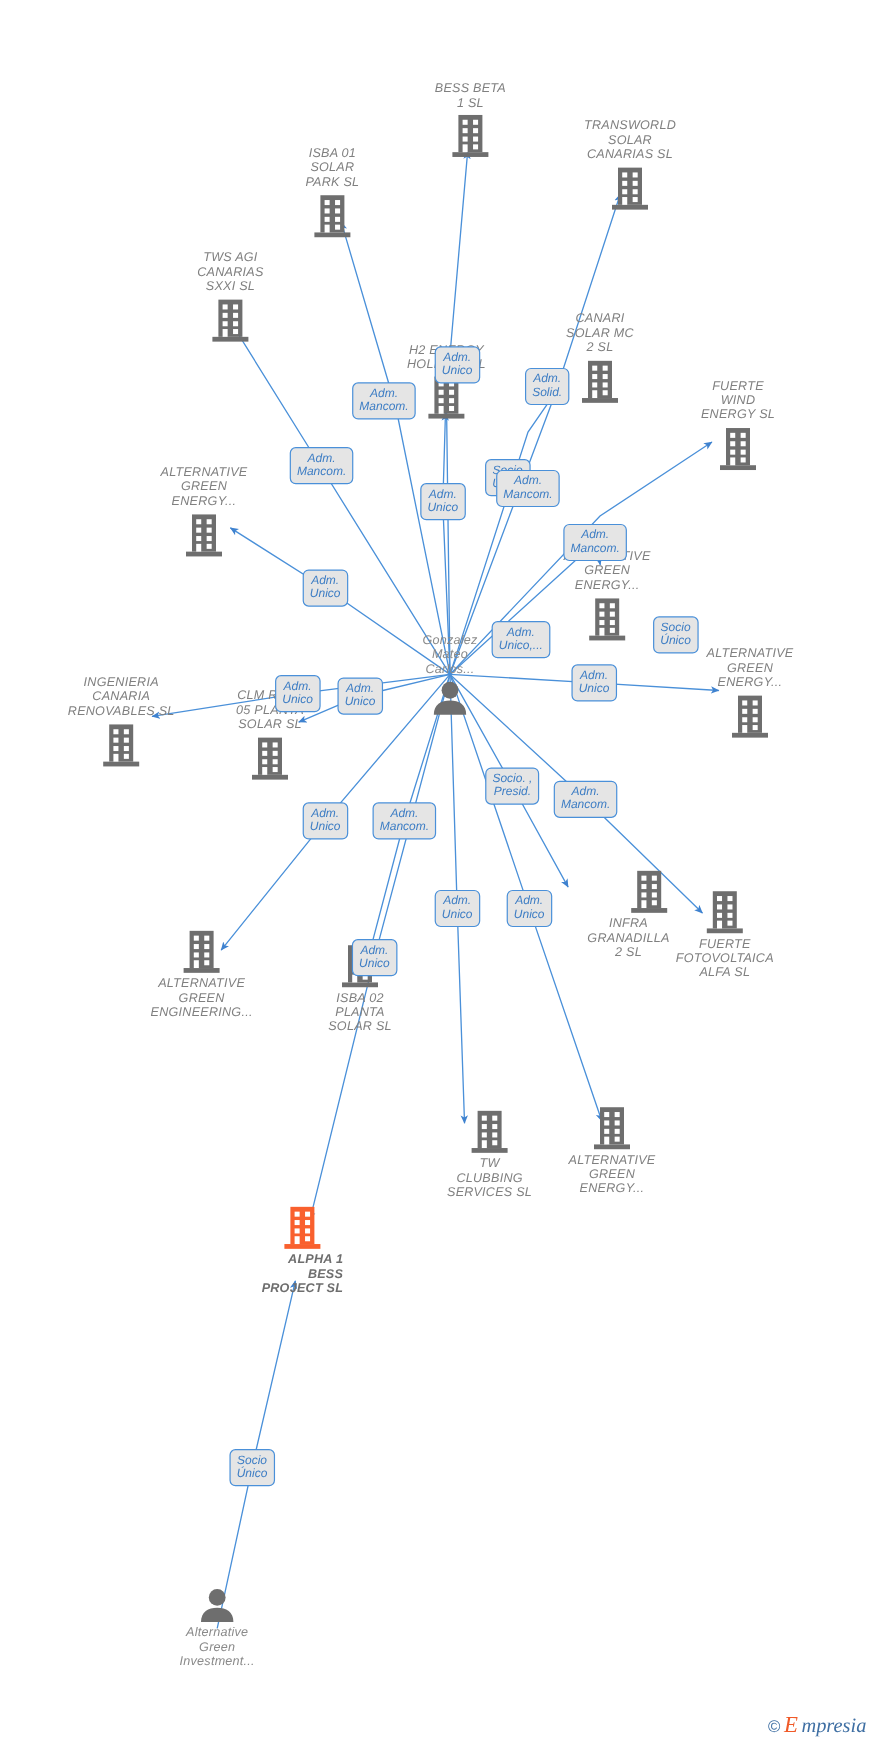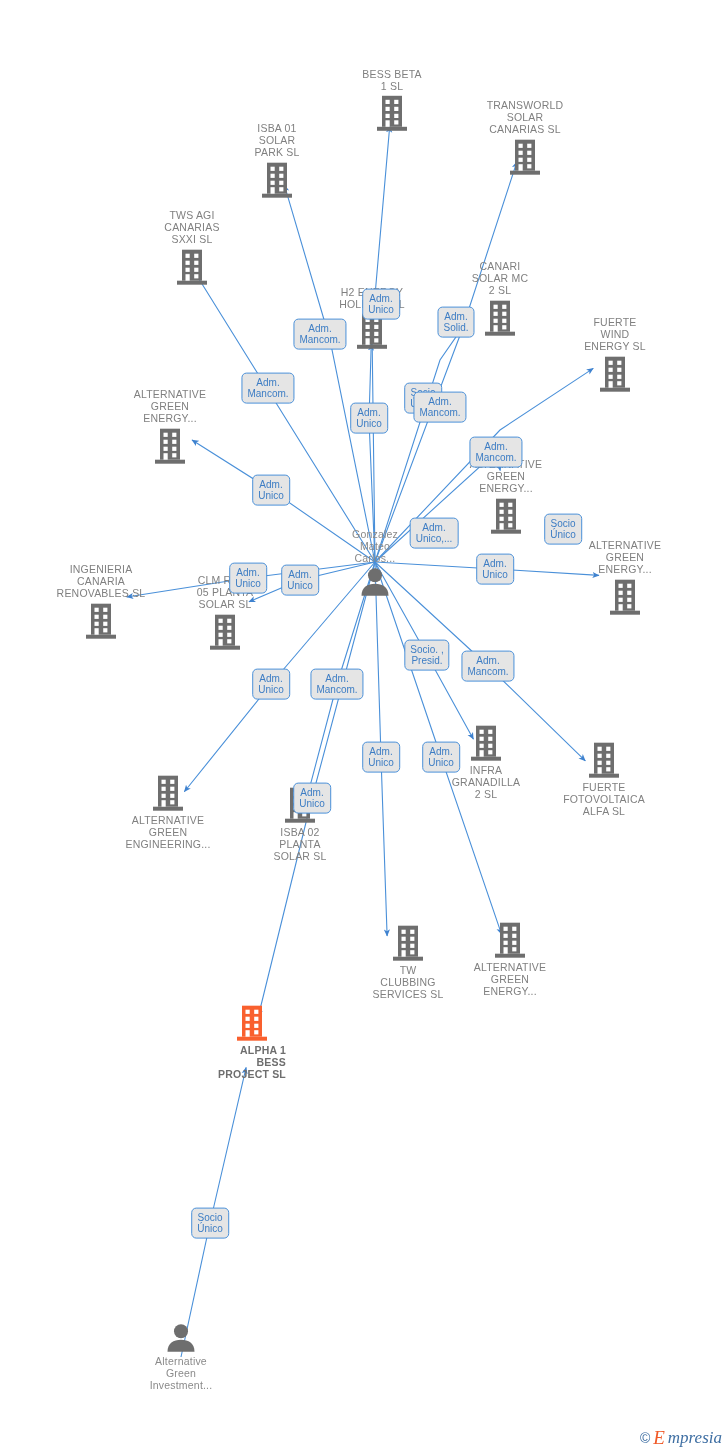--- a/index.html
+++ b/index.html
@@ -1,18 +1,18 @@
 <!DOCTYPE html>
 <html><head>
 <meta charset="utf-8">
 <style>
   html,body{margin:0;padding:0;background:#ffffff;}
   body{width:728px;height:1455px;position:relative;overflow:hidden;
        font-family:"Liberation Sans","DejaVu Sans",sans-serif;}
-  #graph{position:absolute;left:0;top:0;width:728px;height:1069px;}
+  #graph{position:absolute;left:0;top:0;width:728px;height:1069px;font-style:italic;}
   svg.edges{position:absolute;left:0;top:0;width:728px;height:1455px;pointer-events:none;}
 
   .node{position:absolute;transform:translate(-50%,-50%);
         display:flex;flex-direction:column;align-items:center;width:120px;}
   .node .glyph{display:block;line-height:0;}
   .node .caption{margin-top:2px;font-size:10.5px;line-height:12.2px;
         color:#808080;text-align:center;letter-spacing:.2px;white-space:pre-line;}
   .node.person .caption{color:#8a8a8a;text-transform:none;}
   .node.focus .caption{color:#6e6e6e;font-weight:bold;text-align:right;}
 
@@ -327,21 +327,21 @@
               <rect x="10.5" y="20" width="4.2" height="4.2"></rect>
               <rect x="19.2" y="20" width="4.2" height="4.2"></rect>
               <rect x="10.5" y="26.5" width="4.2" height="6.5"></rect>
               <rect x="19.2" y="26.5" width="4.2" height="4.2"></rect>
             </g>
           </svg></span>
         <span class="caption">ISBA 02
 PLANTA
 SOLAR  SL</span>
       </div>
-      <div class="node company" style="left: 486px; top: 762px;">
+      <div class="node company" style="left: 498px; top: 762px; align-items: flex-end;">
         <span class="glyph"><svg width="34" height="38" viewBox="0 0 34 38" xmlns="http://www.w3.org/2000/svg">
             <rect x="7" y="2" width="20" height="31" fill="#6e6e6e"></rect>
             <rect x="2" y="33" width="30" height="4" fill="#6e6e6e"></rect>
             <g fill="#ffffff">
               <rect x="10.5" y="6" width="4.2" height="4.2"></rect>
               <rect x="19.2" y="6" width="4.2" height="4.2"></rect>
               <rect x="10.5" y="13" width="4.2" height="4.2"></rect>
               <rect x="19.2" y="13" width="4.2" height="4.2"></rect>
               <rect x="10.5" y="20" width="4.2" height="4.2"></rect>
               <rect x="19.2" y="20" width="4.2" height="4.2"></rect>

